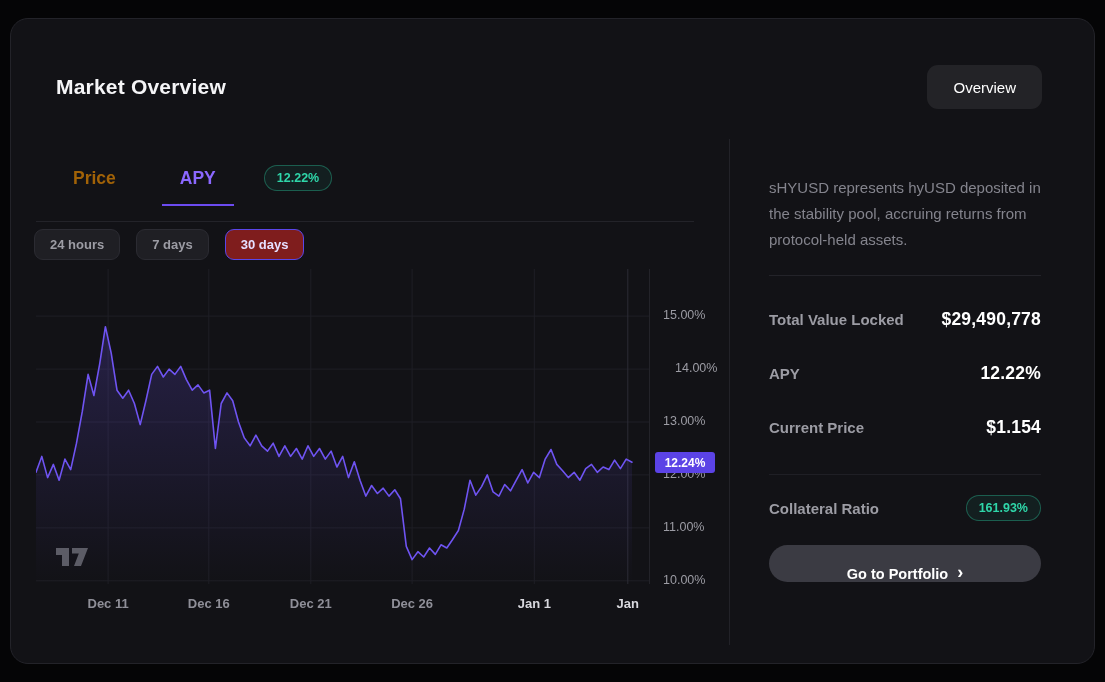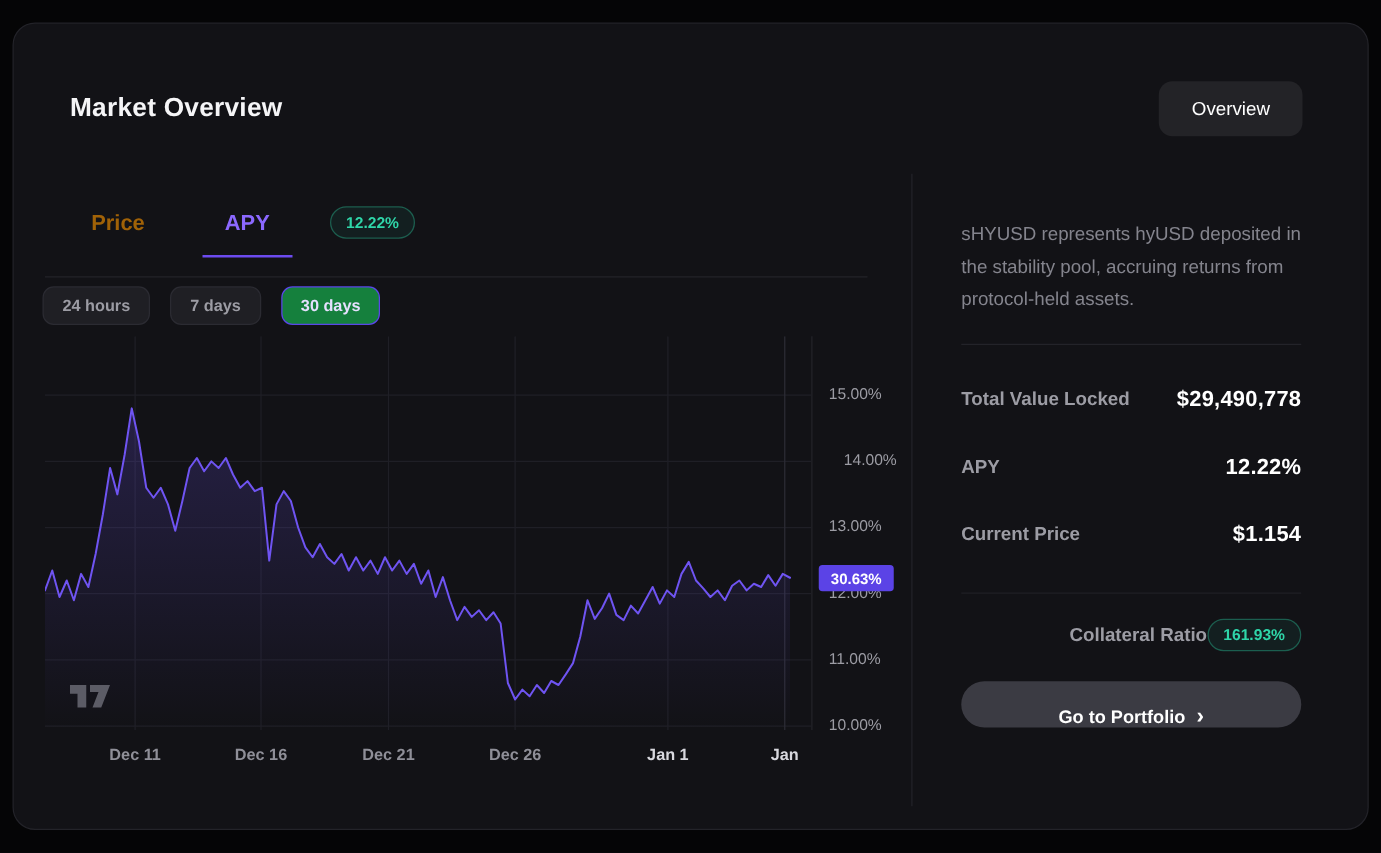--- a/index.html
+++ b/index.html
@@ -11,40 +11,40 @@
 .tabs{position:absolute;left:62px;top:146px;display:flex;align-items:center}
 .tab{font-size:17.5px;font-weight:700;color:#a16207;cursor:pointer}
 .tab-apy-wrap{margin-left:46px;position:relative;padding:0 18px;cursor:pointer}
 .tab-apy{color:#8b68ff}
 .tab-apy-wrap::after{content:"";position:absolute;left:0;right:0;bottom:-17px;height:2px;background:#6c4bf0}
 .pill-teal{display:inline-block;font-size:12.5px;font-weight:700;color:#2fd6a9;background:rgba(47,214,169,.07);border:1px solid rgba(47,214,169,.35);border-radius:999px;padding:5px 12px;white-space:nowrap}
 .badge-apy{margin-left:30px}
 .tabs-divider{position:absolute;left:25px;top:202px;width:658px;height:1px;background:#232329}
 .ranges{position:absolute;left:23px;top:210px;display:flex;gap:16px}
 .range-btn{height:31px;padding:0 15px;border-radius:9px;background:#1f1f24;border:1px solid #2b2b32;color:#9c9ca4;font-family:inherit;font-size:13px;font-weight:700;cursor:pointer}
-.range-btn.active{background:#15803d;border-color:#5a46e8;color:#e6e0ff}
+.range-btn.active{background:#7f1d1d;border-color:#5a46e8;color:#e6e0ff}
 .plot-wrap{position:absolute;left:25px;top:250px;width:613px;height:315px}
 .plot-wrap svg.main{position:absolute;left:0;top:0}
 .tv-logo{position:absolute;left:18px;top:272px;width:38px;height:28px;cursor:pointer}
 .y-axis{position:absolute;left:638px;top:250px;width:70px;height:315px;border-left:1px solid #232329;cursor:ns-resize}
 .y-tick{position:absolute;left:13px;font-size:12.5px;color:#9c9ca4;white-space:nowrap}
 .cur-badge{position:absolute;left:5px;width:60px;text-align:center;background:#5b43e6;color:#fff;font-size:12px;font-weight:700;padding:3.5px 0;border-radius:3px;z-index:2}
 .x-axis{position:absolute;left:25px;top:577px;width:613px;height:20px;cursor:ew-resize}
 .x-tick{position:absolute;transform:translateX(-50%);font-size:13px;font-weight:600;color:#8f8f98;white-space:nowrap}
 .x-tick.strong{color:#d8d8de;font-weight:700}
 .v-divider{position:absolute;left:718px;top:120px;width:1px;height:506px;background:#222228}
 .pool{position:absolute;left:758px;top:132px;width:272px}
 .pool-title{font-size:19px;font-weight:700;color:#f5f5f7}
 .pool-desc{margin-top:24px;font-size:15px;line-height:26px;color:#84848d}
 .hr{border:none;border-top:1px solid #232329;margin-top:22px}
 .hr2{border-top:1px solid #1f1f25;margin-top:36px}
 .stat-row{display:flex;justify-content:space-between;align-items:center;margin-top:33px}
 .stat-label{font-size:15px;font-weight:600;color:#9c9ca4}
 .stat-value{font-size:17.5px;font-weight:700;color:#fff;letter-spacing:.2px}
-.collateral-row{display:flex;justify-content:flex-end;align-items:center;margin-top:20px}
+.collateral-row{display:flex;justify-content:space-between;align-items:center;margin-top:20px}
 .portfolio-btn{margin-top:24px;width:100%;height:37px;border:none;border-radius:19px;background:#3b3b43;color:#fff;font-family:inherit;font-size:14.5px;font-weight:700;display:flex;align-items:flex-end;justify-content:center;gap:9px;cursor:pointer}
 .chev{font-size:18px;line-height:1;position:relative;top:-1px}
 </style>
 </head>
 <body>
 
 <div class="card">
 
   <div class="page-title">Market Overview</div>
   <button class="overview-btn">Overview</button>
@@ -87,21 +87,21 @@
      <path d="M0.0,203.3L5.8,187.4L11.6,208.6L17.4,195.4L23.1,211.2L28.9,190.1L34.7,200.6L40.5,174.2L46.3,142.4L52.1,105.4L57.9,126.5L63.7,94.8L69.4,57.7L75.2,84.2L81.0,121.2L86.8,129.2L92.6,121.2L98.4,134.5L104.2,155.6L109.9,131.8L115.7,105.4L121.5,97.4L127.3,108.0L133.1,100.1L138.9,105.4L144.7,97.4L150.4,110.6L156.2,121.2L162.0,115.9L167.8,123.9L173.6,121.2L179.4,179.5L185.2,134.5L191.0,123.9L196.7,131.8L202.5,153.0L208.3,168.9L214.1,176.8L219.9,166.2L225.7,176.8L231.5,182.1L237.2,174.2L243.0,187.4L248.8,176.8L254.6,187.4L260.4,179.5L266.2,190.1L272.0,176.8L277.7,187.4L283.5,179.5L289.3,190.1L295.1,182.1L300.9,198.0L306.7,187.4L312.5,208.6L318.3,192.7L324.0,211.2L329.8,227.1L335.6,216.5L341.4,224.5L347.2,219.2L353.0,227.1L358.8,220.8L364.5,229.8L370.3,277.4L376.1,290.6L381.9,282.7L387.7,288.0L393.5,279.0L399.3,285.4L405.0,275.8L410.8,279.0L416.6,270.5L422.4,261.5L428.2,240.4L434.0,211.2L439.8,226.1L445.6,217.6L451.3,205.9L457.1,222.9L462.9,227.1L468.7,215.5L474.5,221.8L480.3,211.2L486.1,200.6L491.8,213.9L497.6,203.3L503.4,208.6L509.2,190.1L515.0,180.5L520.8,195.4L526.6,201.7L532.3,208.6L538.1,203.3L543.9,211.2L549.7,199.6L555.5,195.4L561.3,203.3L567.1,198.0L572.9,200.6L578.6,191.1L584.4,199.6L590.2,190.1L596.0,193.2L596,315L0,315Z" fill="url(#fillg)"></path>
      <path d="M0.0,203.3L5.8,187.4L11.6,208.6L17.4,195.4L23.1,211.2L28.9,190.1L34.7,200.6L40.5,174.2L46.3,142.4L52.1,105.4L57.9,126.5L63.7,94.8L69.4,57.7L75.2,84.2L81.0,121.2L86.8,129.2L92.6,121.2L98.4,134.5L104.2,155.6L109.9,131.8L115.7,105.4L121.5,97.4L127.3,108.0L133.1,100.1L138.9,105.4L144.7,97.4L150.4,110.6L156.2,121.2L162.0,115.9L167.8,123.9L173.6,121.2L179.4,179.5L185.2,134.5L191.0,123.9L196.7,131.8L202.5,153.0L208.3,168.9L214.1,176.8L219.9,166.2L225.7,176.8L231.5,182.1L237.2,174.2L243.0,187.4L248.8,176.8L254.6,187.4L260.4,179.5L266.2,190.1L272.0,176.8L277.7,187.4L283.5,179.5L289.3,190.1L295.1,182.1L300.9,198.0L306.7,187.4L312.5,208.6L318.3,192.7L324.0,211.2L329.8,227.1L335.6,216.5L341.4,224.5L347.2,219.2L353.0,227.1L358.8,220.8L364.5,229.8L370.3,277.4L376.1,290.6L381.9,282.7L387.7,288.0L393.5,279.0L399.3,285.4L405.0,275.8L410.8,279.0L416.6,270.5L422.4,261.5L428.2,240.4L434.0,211.2L439.8,226.1L445.6,217.6L451.3,205.9L457.1,222.9L462.9,227.1L468.7,215.5L474.5,221.8L480.3,211.2L486.1,200.6L491.8,213.9L497.6,203.3L503.4,208.6L509.2,190.1L515.0,180.5L520.8,195.4L526.6,201.7L532.3,208.6L538.1,203.3L543.9,211.2L549.7,199.6L555.5,195.4L561.3,203.3L567.1,198.0L572.9,200.6L578.6,191.1L584.4,199.6L590.2,190.1L596.0,193.2" fill="none" stroke="#6f54f2" stroke-width="1.6" stroke-linejoin="round" stroke-linecap="round"></path>
       </svg>
     <svg class="tv-logo" viewBox="0 0 38 28">
       <path d="M2 7 H15 V25 H8 V14 H2 Z" fill="#5c5c66"></path>
       <path d="M18 7 H34 L27 25 H20 L24.8 12.6 H18 Z" fill="#5c5c66"></path>
     </svg>
   </div>
 
   <div class="y-axis" id="y-axis">
-    <div class="cur-badge" id="cur-badge" style="top: 183.235px; background: rgb(91, 67, 230);">30.63%</div>
+    <div class="cur-badge" id="cur-badge" style="top: 183.235px; background: rgb(91, 67, 230);">12.24%</div>
   <div class="y-tick" style="top: 39.1176px;">15.00%</div>
       <div class="y-tick" style="top: 92.0588px; margin-left: 12px;">14.00%</div>
       <div class="y-tick" style="top: 145px;">13.00%</div>
       <div class="y-tick" style="top: 197.941px;">12.00%</div>
       <div class="y-tick" style="top: 250.882px;">11.00%</div>
       <div class="y-tick" style="top: 303.824px;">10.00%</div>
     </div>
   <div class="x-axis" id="x-axis">
       <div class="x-tick" style="left: 72.1px;">Dec 11</div>
       <div class="x-tick" style="left: 172.8px;">Dec 16</div>

